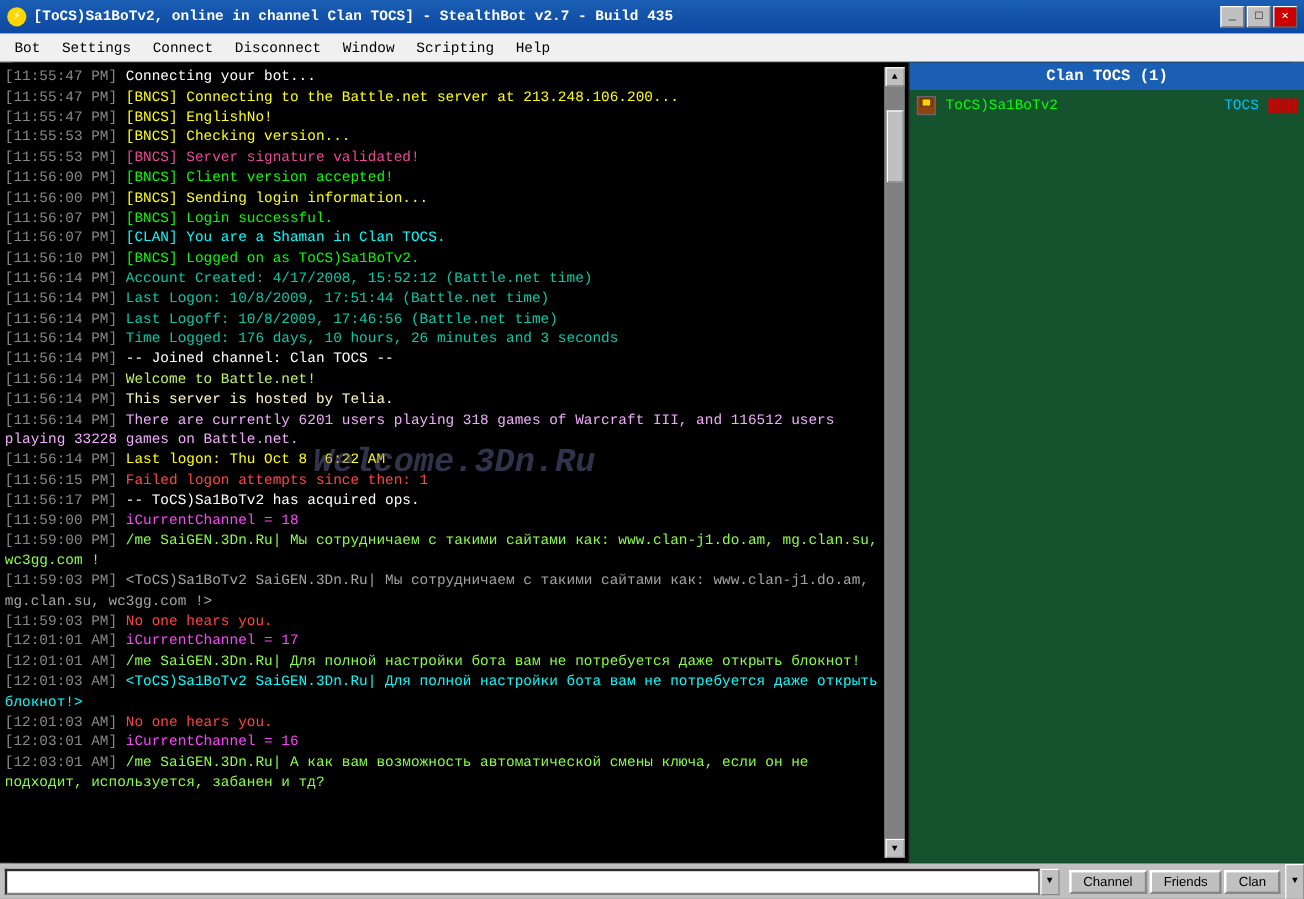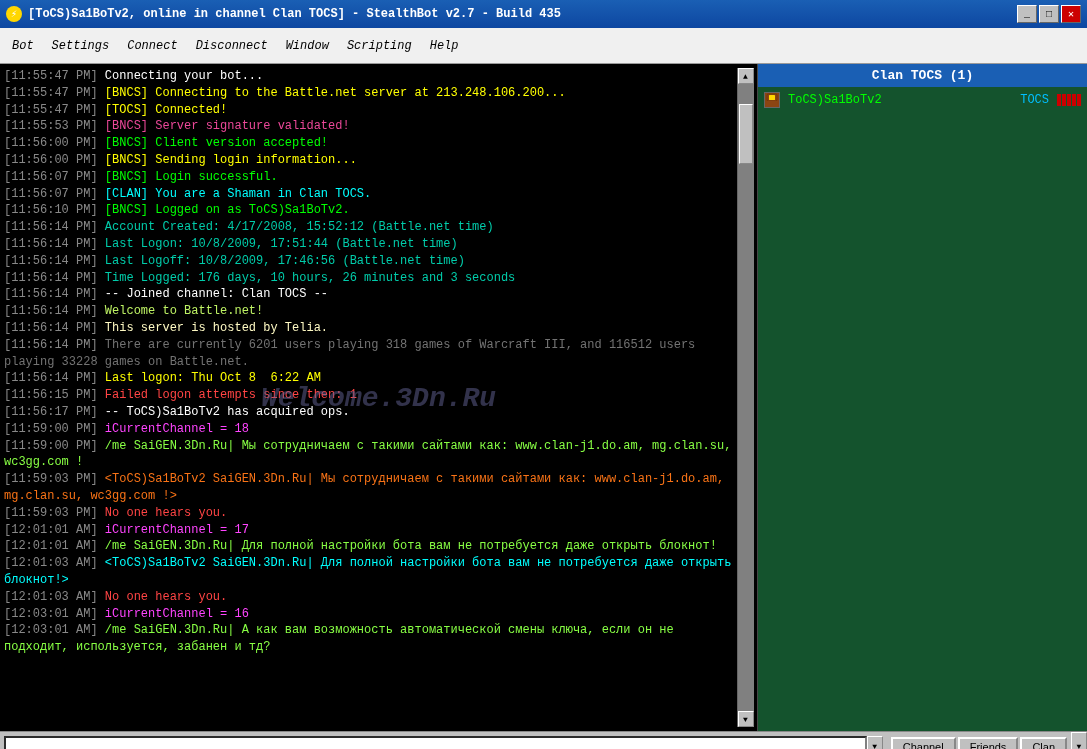--- a/index.html
+++ b/index.html
@@ -62,23 +62,22 @@
     }
     .title-btn.close { background: #cc0000; color: white; }
 
     
     .menu-bar {
       background: #f0f0f0;
       border-bottom: 1px solid #999;
       padding: 2px 4px;
       display: flex;
       gap: 2px;
-      height: 36px;
-      align-items: center;
-      font-style: italic;
+      height: 24px;
+      align-items: center;
     }
     .menu-item {
       padding: 2px 8px;
       cursor: pointer;
       font-size: 12px;
       color: #000;
     }
 
     
     .main-container {
@@ -302,41 +301,42 @@
   <span class="menu-item">Help</span>
 </div>
 
 <div class="main-container">
 
   <div class="chat-area" style="display:flex; flex-direction: row;">
     <div class="chat-log" style="flex:1; overflow:hidden;">
 
     <div class="chat-line"><span style="color: rgb(136, 136, 136);">[11:55:47 PM]</span><span style="color: rgb(255, 255, 255);"> Connecting your bot...</span></div>
         <div class="chat-line"><span style="color: rgb(136, 136, 136);">[11:55:47 PM]</span><span style="color: rgb(255, 255, 0);"> [BNCS] Connecting to the Battle.net server at 213.248.106.200...</span></div>
-        <div class="chat-line"><span style="color: rgb(136, 136, 136);">[11:55:47 PM]</span><span style="color: rgb(255, 255, 0);"> [TOCS] Connected!</span></div>
+        <div class="chat-line"><span style="color: rgb(136, 136, 136);">[11:55:47 PM]</span><span style="color: rgb(255, 255, 0);"> [BNCS] EnglishNo!</span></div>
+        <div class="chat-line"><span style="color: rgb(136, 136, 136);">[11:55:53 PM]</span><span style="color: rgb(255, 255, 0);"> [BNCS] Checking version...</span></div>
         <div class="chat-line"><span style="color: rgb(136, 136, 136);">[11:55:53 PM]</span><span style="color: #ec4899;"> [BNCS] Server signature validated!</span></div>
         <div class="chat-line"><span style="color: rgb(136, 136, 136);">[11:56:00 PM]</span><span style="color: rgb(0, 255, 0);"> [BNCS] Client version accepted!</span></div>
         <div class="chat-line"><span style="color: rgb(136, 136, 136);">[11:56:00 PM]</span><span style="color: rgb(255, 255, 0);"> [BNCS] Sending login information...</span></div>
         <div class="chat-line"><span style="color: rgb(136, 136, 136);">[11:56:07 PM]</span><span style="color: rgb(0, 255, 0);"> [BNCS] Login successful.</span></div>
         <div class="chat-line"><span style="color: rgb(136, 136, 136);">[11:56:07 PM]</span><span style="color: rgb(0, 255, 255);"> [CLAN] You are a Shaman in Clan TOCS.</span></div>
         <div class="chat-line"><span style="color: rgb(136, 136, 136);">[11:56:10 PM]</span><span style="color: rgb(0, 255, 0);"> [BNCS] Logged on as ToCS)Sa1BoTv2.</span></div>
         <div class="chat-line"><span style="color: rgb(136, 136, 136);">[11:56:14 PM]</span><span style="color: rgb(0, 204, 170);"> Account Created: 4/17/2008, 15:52:12 (Battle.net time)</span></div>
         <div class="chat-line"><span style="color: rgb(136, 136, 136);">[11:56:14 PM]</span><span style="color: rgb(0, 204, 170);"> Last Logon: 10/8/2009, 17:51:44 (Battle.net time)</span></div>
         <div class="chat-line"><span style="color: rgb(136, 136, 136);">[11:56:14 PM]</span><span style="color: rgb(0, 204, 170);"> Last Logoff: 10/8/2009, 17:46:56 (Battle.net time)</span></div>
         <div class="chat-line"><span style="color: rgb(136, 136, 136);">[11:56:14 PM]</span><span style="color: rgb(0, 204, 170);"> Time Logged: 176 days, 10 hours, 26 minutes and 3 seconds</span></div>
         <div class="chat-line"><span style="color: rgb(136, 136, 136);">[11:56:14 PM]</span><span style="color: rgb(255, 255, 255);"> -- Joined channel: Clan TOCS --</span></div>
         <div class="chat-line"><span style="color: rgb(136, 136, 136);">[11:56:14 PM]</span><span style="color: #bef264;"> Welcome to Battle.net!</span></div>
         <div class="chat-line"><span style="color: rgb(136, 136, 136);">[11:56:14 PM]</span><span style="color: #fef9c3;"> This server is hosted by Telia.</span></div>
-        <div class="chat-line"><span style="color: rgb(136, 136, 136);">[11:56:14 PM]</span><span style="color: #737373;"> There are currently 6201 users playing 318 games of Warcraft III, and 116512 users playing 33228 games on Battle.net.</span></div>
+        <div class="chat-line"><span style="color: rgb(136, 136, 136);">[11:56:14 PM]</span><span style="color: #f0abfc;"> There are currently 6201 users playing 318 games of Warcraft III, and 116512 users playing 33228 games on Battle.net.</span></div>
         <div class="chat-line"><span style="color: rgb(136, 136, 136);">[11:56:14 PM]</span><span style="color: rgb(255, 255, 0);"> Last logon: Thu Oct 8  6:22 AM</span></div>
         <div class="chat-line"><span style="color: rgb(136, 136, 136);">[11:56:15 PM]</span><span style="color: rgb(255, 68, 68);"> Failed logon attempts since then: 1</span></div>
         <div class="chat-line"><span style="color: rgb(136, 136, 136);">[11:56:17 PM]</span><span style="color: rgb(255, 255, 255);"> -- ToCS)Sa1BoTv2 has acquired ops.</span></div>
         <div class="chat-line"><span style="color: rgb(136, 136, 136);">[11:59:00 PM]</span><span style="color: rgb(255, 68, 255);"> iCurrentChannel = 18</span></div>
         <div class="chat-line"><span style="color: rgb(136, 136, 136);">[11:59:00 PM]</span><span style="color: rgb(136, 255, 68);"> /me SaiGEN.3Dn.Ru| Мы сотрудничаем с такими сайтами как: www.clan-j1.do.am, mg.clan.su, wc3gg.com !</span></div>
-        <div class="chat-line"><span style="color: rgb(136, 136, 136);">[11:59:03 PM]</span><span style="color: #f97316;"> &lt;ToCS)Sa1BoTv2 SaiGEN.3Dn.Ru| Мы сотрудничаем с такими сайтами как: www.clan-j1.do.am, mg.clan.su, wc3gg.com !&gt;</span></div>
+        <div class="chat-line"><span style="color: rgb(136, 136, 136);">[11:59:03 PM]</span><span style="color: #a3a3a3;"> &lt;ToCS)Sa1BoTv2 SaiGEN.3Dn.Ru| Мы сотрудничаем с такими сайтами как: www.clan-j1.do.am, mg.clan.su, wc3gg.com !&gt;</span></div>
         <div class="chat-line"><span style="color: rgb(136, 136, 136);">[11:59:03 PM]</span><span style="color: rgb(255, 68, 68);"> No one hears you.</span></div>
         <div class="chat-line"><span style="color: rgb(136, 136, 136);">[12:01:01 AM]</span><span style="color: rgb(255, 68, 255);"> iCurrentChannel = 17</span></div>
         <div class="chat-line"><span style="color: rgb(136, 136, 136);">[12:01:01 AM]</span><span style="color: rgb(136, 255, 68);"> /me SaiGEN.3Dn.Ru| Для полной настройки бота вам не потребуется даже открыть блокнот!</span></div>
         <div class="chat-line"><span style="color: rgb(136, 136, 136);">[12:01:03 AM]</span><span style="color: rgb(0, 255, 255);"> &lt;ToCS)Sa1BoTv2 SaiGEN.3Dn.Ru| Для полной настройки бота вам не потребуется даже открыть блокнот!&gt;</span></div>
         <div class="chat-line"><span style="color: rgb(136, 136, 136);">[12:01:03 AM]</span><span style="color: rgb(255, 68, 68);"> No one hears you.</span></div>
         <div class="chat-line"><span style="color: rgb(136, 136, 136);">[12:03:01 AM]</span><span style="color: rgb(255, 68, 255);"> iCurrentChannel = 16</span></div>
         <div class="chat-line"><span style="color: rgb(136, 136, 136);">[12:03:01 AM]</span><span style="color: rgb(136, 255, 68);"> /me SaiGEN.3Dn.Ru| А как вам возможность автоматической смены ключа, если он не подходит, используется, забанен и тд?</span></div>
       </div>
     <div class="chat-scrollbar">
       <div class="scrollbar-btn">▲</div>

